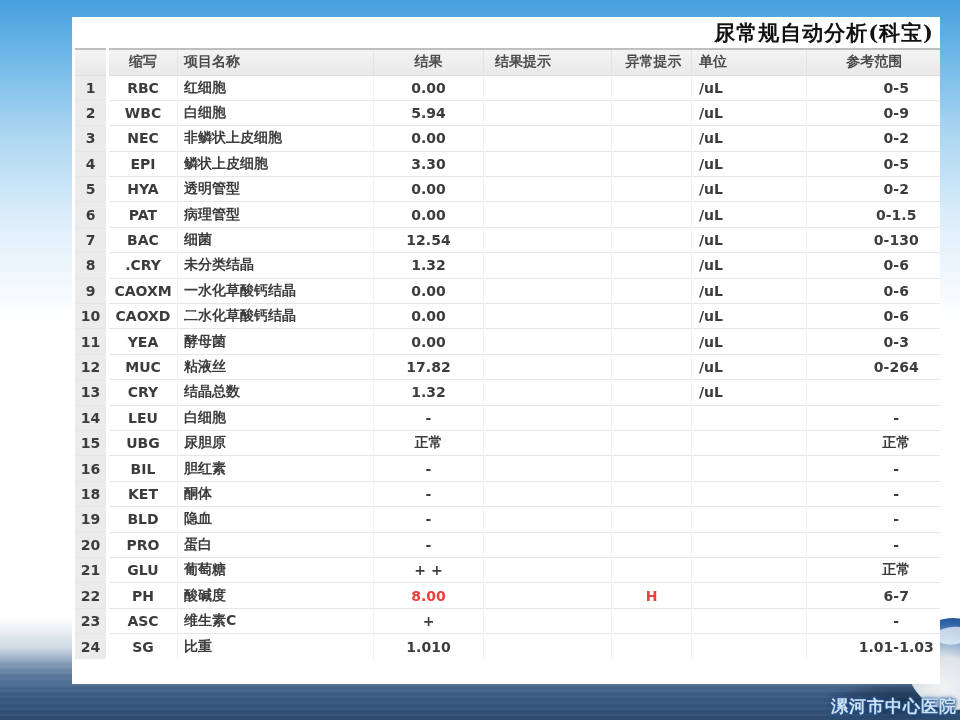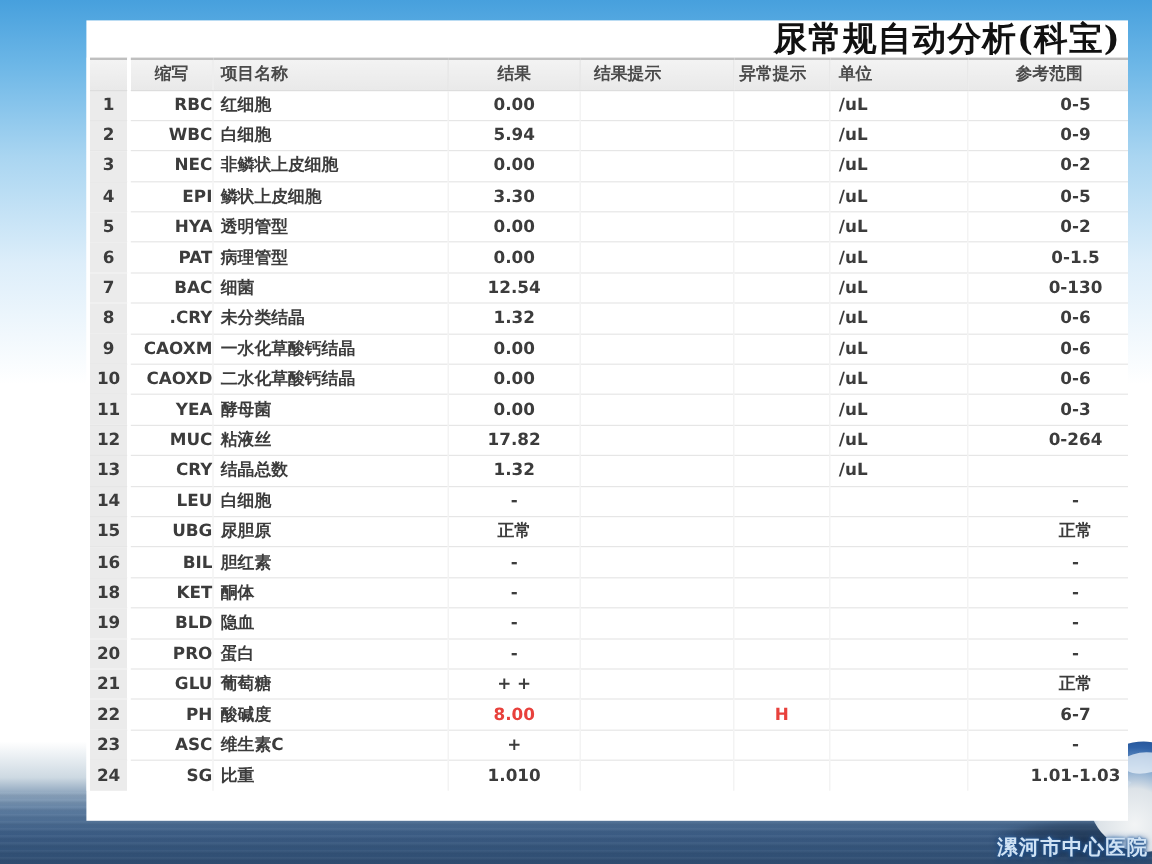--- a/index.html
+++ b/index.html
@@ -45,21 +45,21 @@
   
   .panel {
     position: absolute; left: 72px; top: 17px; width: 868px; height: 667px;
     background: #ffffff;
     overflow: hidden;
   }
   .panel-title {
     height: 31px; line-height: 31px;
     text-align: right; padding-right: 6px;
     font-family: "DejaVu Serif", serif;
-    font-weight: bold; font-size: 28px; color: #111111;
+    font-weight: bold; font-size: 21px; color: #111111;
     letter-spacing: 1px;
   }
 
   table.report {
     width: 868px; table-layout: fixed; border-collapse: collapse;
     font-size: 14px; color: #3c3c3c;
   }
   thead tr { height: 26px; }
   thead th {
     background: linear-gradient(to bottom, #f3f3f3, #e9e9e9);
@@ -76,37 +76,37 @@
     border-top: 1px solid #e6e6e6;
     border-right: 1px solid #f1f1f1;
     white-space: nowrap; overflow: hidden;
     font-weight: 700; color: #3c3c3c;
     text-align: center;
   }
   tbody tr:first-child td { border-top: none; }
   tbody td:last-child { border-right: none; padding-left: 44px; }
 
   .col-no    { width: 34px; }
-  .col-abbr  { width: 70px; text-align: right; }
+  .col-abbr  { width: 70px; }
   .col-name  { width: 196px; }
   .col-result{ width: 110px; }
   .col-hint  { width: 128px; }
   .col-abn   { width: 80px; }
   .col-unit  { width: 115px; }
   .col-range { width: 135px; }
 
   td.col-no {
     background: #ebebeb;
     border-left: 3px solid #ffffff; border-right: 3px solid #ffffff;
   }
   th.col-no { background: linear-gradient(to bottom, #f3f3f3, #e9e9e9); border-left: 3px solid #ffffff; border-right: 3px solid #ffffff; }
   td.col-name, th.col-name { text-align: left; padding-left: 6px; }
   td.col-unit, th.col-unit { text-align: left; padding-left: 7px; }
   th.col-hint { text-align: left; padding-left: 11px; }
-  th.col-abn  { text-align: left; padding-left: 4px; }
+  th.col-abn  { text-align: center; padding-left: 4px; }
   th.col-abbr, th.col-result, th.col-range { text-align: center; }
 
   
   .hospital-name {
     position: absolute; right: 3px; bottom: 2px;
     font-size: 17px; font-weight: 700; letter-spacing: 1px;
     color: #cfe2f4;
     text-shadow: 0 0 5px #2a5d9e, 0 1px 3px #123a66, 0 0 2px #3f79b8;
     margin-left: 19px;
   }

